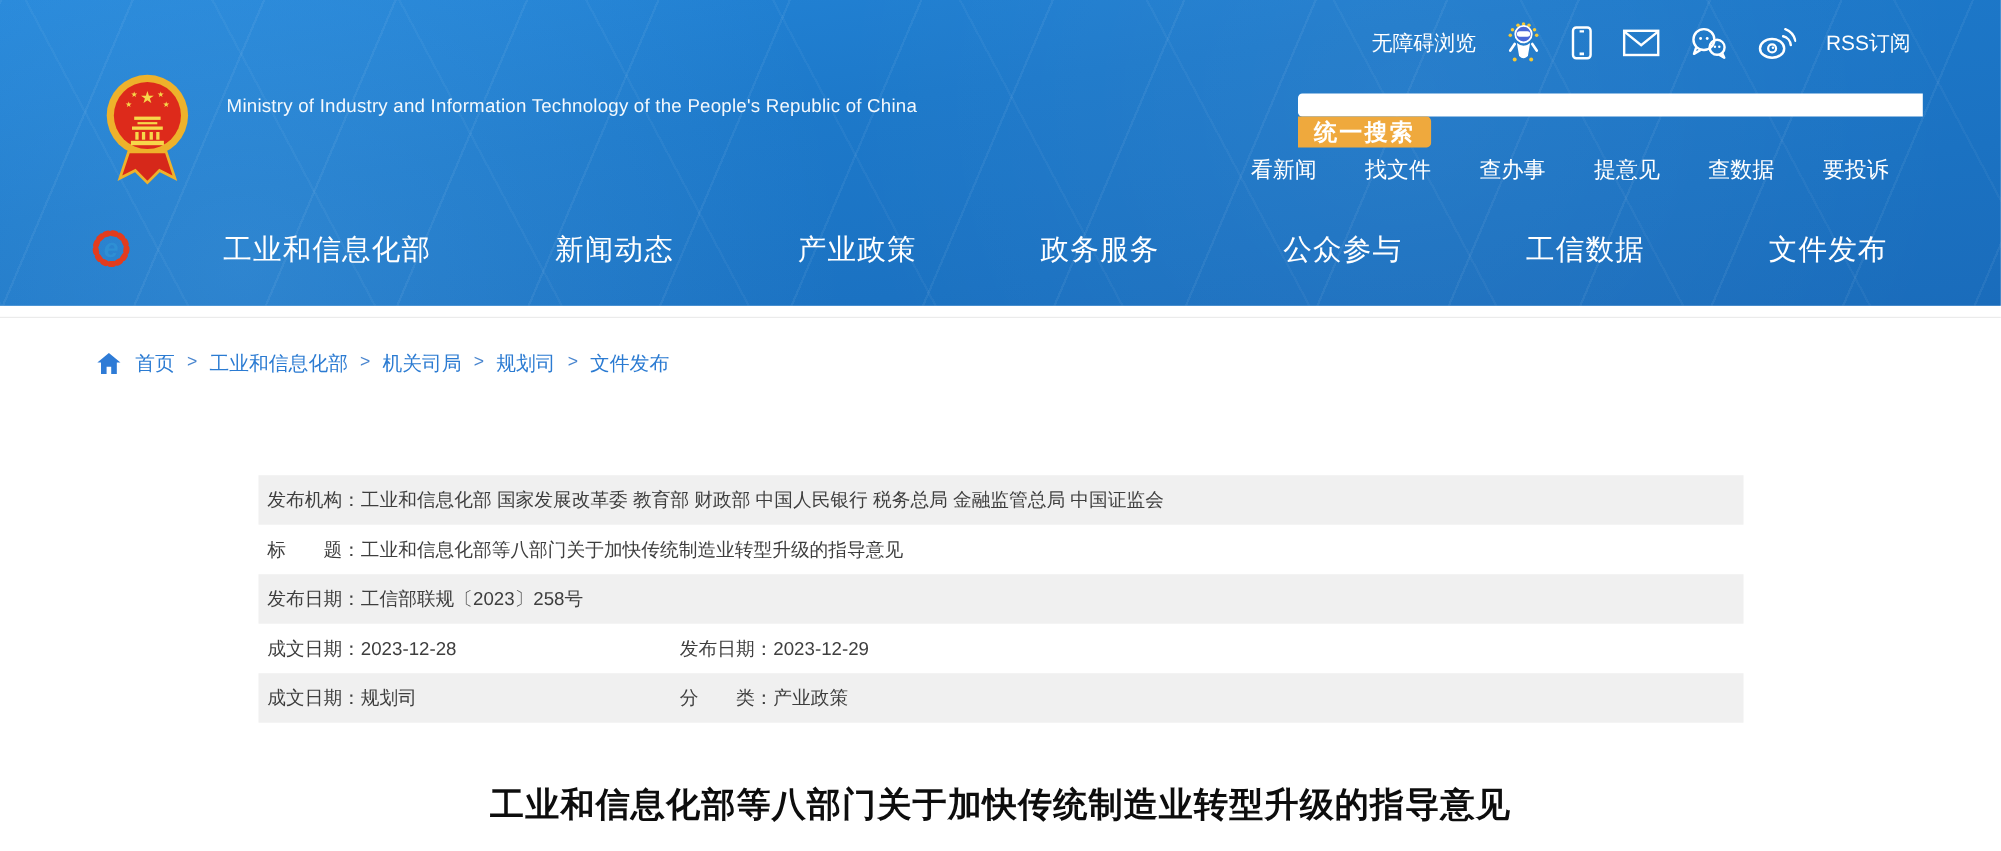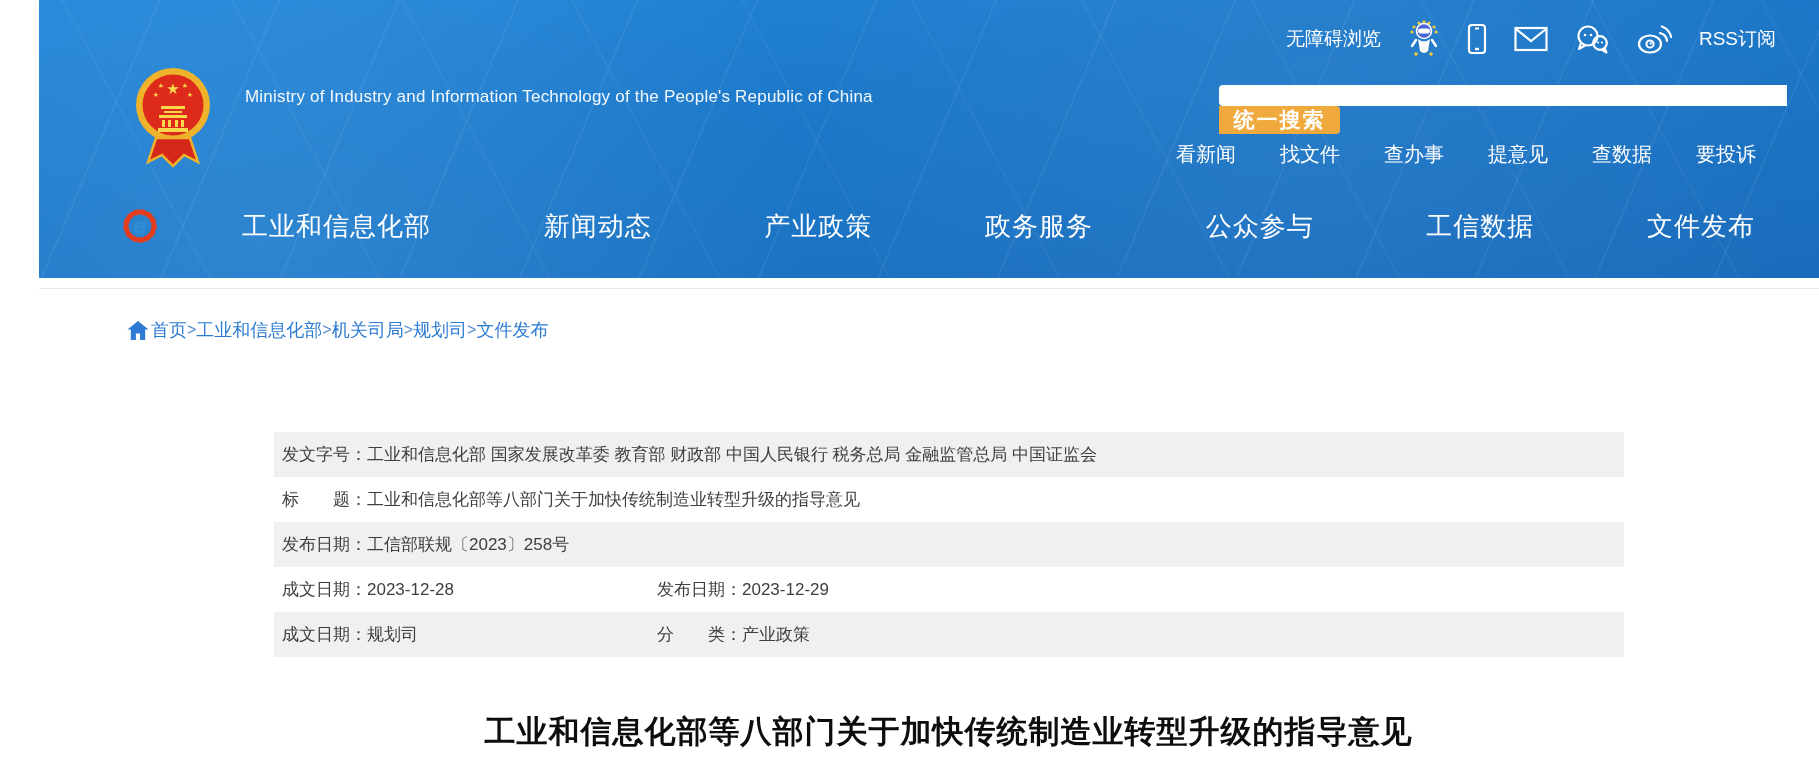--- a/index.html
+++ b/index.html
@@ -1,18 +1,18 @@
 <!DOCTYPE html>
 <html><head>
 <meta charset="utf-8">
 <style>
   * { margin:0; padding:0; box-sizing:border-box; }
   html,body { width:1819px; height:774px; background:#fff; overflow:hidden;
               font-family:"Liberation Sans","DejaVu Sans",sans-serif; }
-  .page { position:relative; width:1735px; height:774px;margin-left:39px; }
+  .page { position:relative; width:1735px; height:774px; }
 
   
   .header { position:absolute; top:0; left:0; width:1819px; height:278px;
             background:linear-gradient(172deg,#2486d9 0%,#1d79ca 38%,#1b72c2 72%,#1a6cbb 100%);
             overflow:hidden; }
   .header::before { content:""; position:absolute; inset:0;
       background:
         repeating-linear-gradient(113deg, rgba(255,255,255,.055) 0 2px, transparent 2px 110px),
         repeating-linear-gradient(62deg, rgba(255,255,255,.04) 0 2px, transparent 2px 150px),
         radial-gradient(circle at 12% 88%, rgba(140,210,255,.16), transparent 34%),
@@ -47,21 +47,21 @@
   .nav-items { position:absolute; left:203px; right:103px; top:0; height:56px;
                display:flex; justify-content:space-between; align-items:center;
                color:#fff; font-size:26px; }
   .nav-items span { cursor:pointer; white-space:nowrap; letter-spacing:1px; }
 
   .header-divider { position:absolute; top:288px; left:0; width:1819px; height:1px;
                     background:#e9e9e9; }
 
   
   .breadcrumb { position:absolute; top:318px; left:88px; display:flex; align-items:center;
-                font-size:18px; color:#2b7bd2; }
+                gap:11px; font-size:18px; color:#2b7bd2; }
   .breadcrumb .crumb { cursor:pointer; white-space:nowrap; }
   .breadcrumb .sep { color:#4a86cf; font-size:16px; }
   .home-ic { display:inline-flex; align-items:center; margin-right:2px; }
 
   
   .doc-table { position:absolute; top:432px; left:235px; width:1350px;
                font-size:17px; color:#3e3e3e; }
   .drow { position:relative; height:45px; line-height:45px; padding-left:8px;
           white-space:nowrap; }
   .drow.gray { background:#f0f0f0; }
@@ -210,21 +210,21 @@
     <span class="sep">&gt;</span>
     <span class="crumb">机关司局</span>
     <span class="sep">&gt;</span>
     <span class="crumb">规划司</span>
     <span class="sep">&gt;</span>
     <span class="crumb">文件发布</span>
   </div>
 
   <div class="doc-table">
     <div class="drow gray">
-      <span>发文字号：</span><span>工业和信息化部 国家发展改革委 教育部 财政部 中国人民银行 税务总局 金融监管总局 中国证监会</span>
+      <span>发布机构：</span><span>工业和信息化部 国家发展改革委 教育部 财政部 中国人民银行 税务总局 金融监管总局 中国证监会</span>
     </div>
     <div class="drow">
       <span>标　　题：</span><span>工业和信息化部等八部门关于加快传统制造业转型升级的指导意见</span>
     </div>
     <div class="drow gray">
       <span>发布日期：</span><span>工信部联规〔2023〕258号</span>
     </div>
     <div class="drow">
       <span>成文日期：</span><span>2023-12-28</span>
       <span class="pair2"><span>发布日期：</span><span>2023-12-29</span></span>

